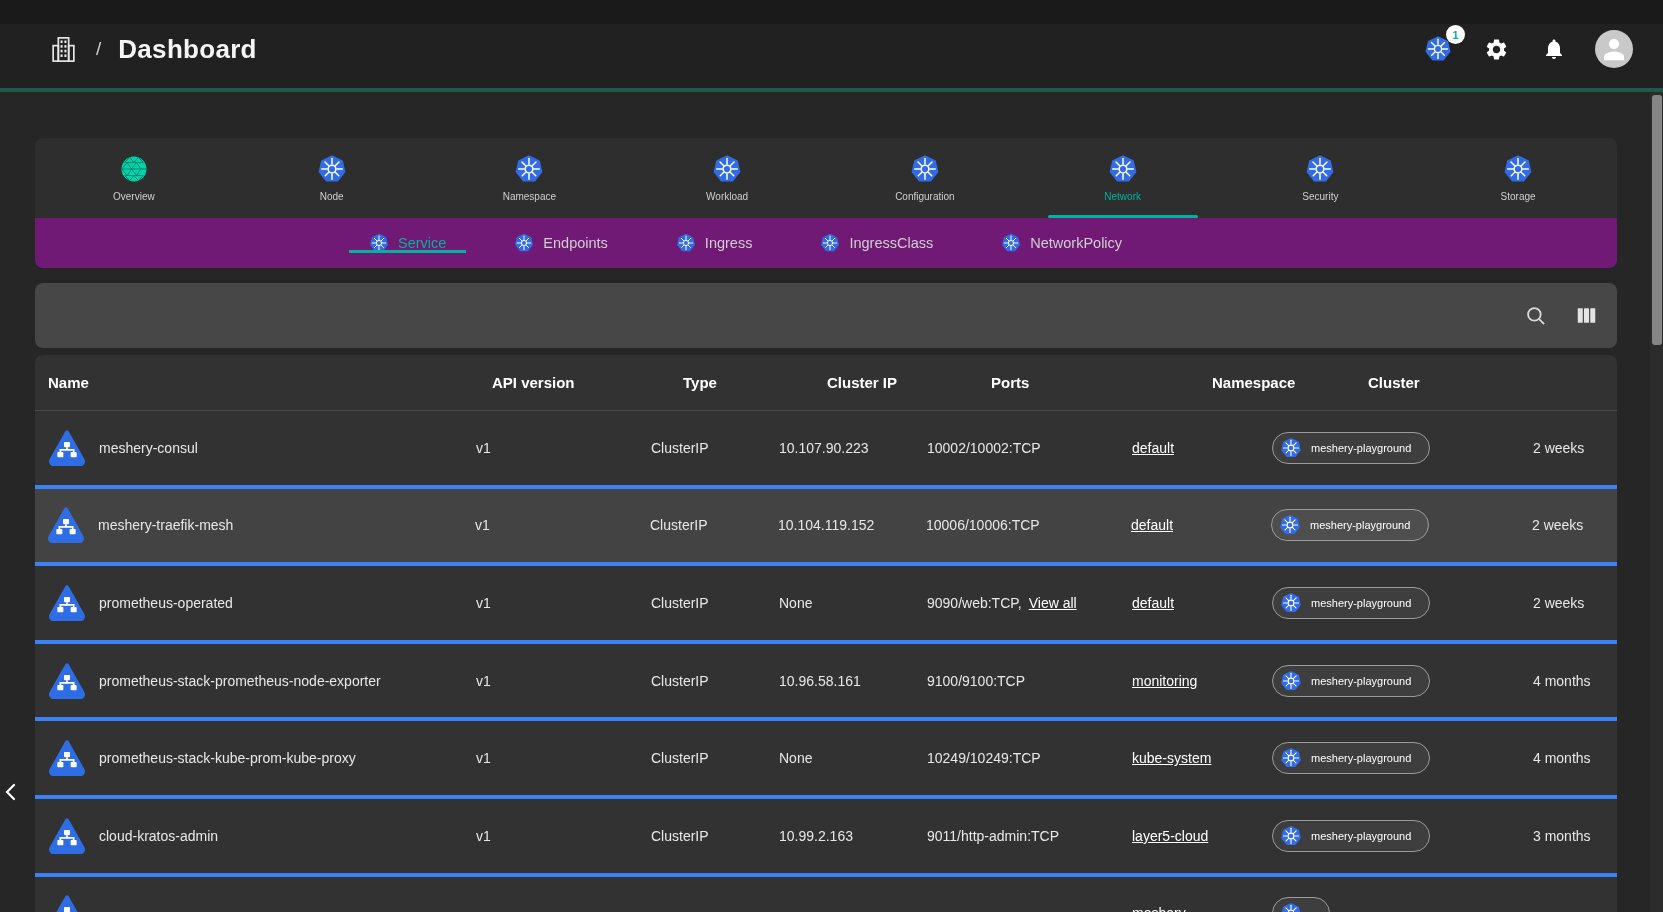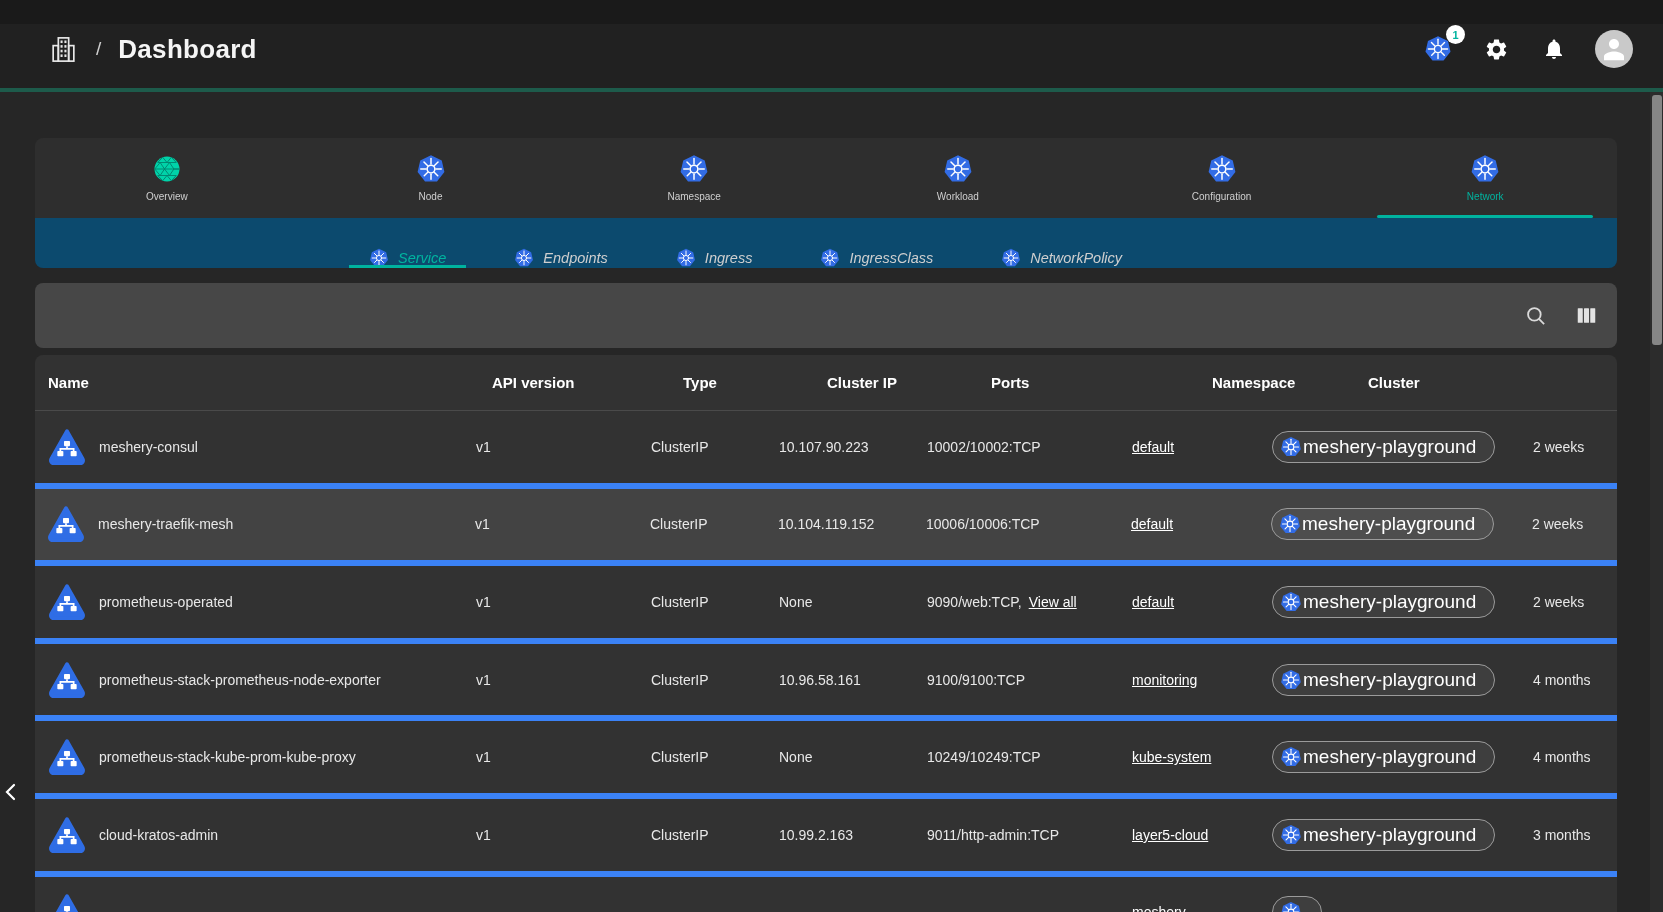--- a/index.html
+++ b/index.html
@@ -41,23 +41,22 @@
     justify-content:center; gap:7px; position:relative; cursor:pointer; }
   .main-tab .tab-ico { width:30px; height:30px; }
   .main-tab .tab-label { font-size:10px; color:#cfcfcf; }
   .main-tab.selected .tab-label { color:#00B39F; }
   .main-tab.selected::after { content:""; position:absolute; left:24px; right:24px; bottom:0;
     height:3px; background:#00B39F; border-radius:2px; }
 
   
   .sub-tabs {
     position:absolute; top:218px; left:35px; width:1582px; height:50px;
-    background:#0c4a6e; border-radius:0 0 8px 8px; display:flex; align-items:flex-end;
+    background:#701a75; border-radius:0 0 8px 8px; display:flex; align-items:center;
     padding-left:300px;
-    font-style:italic;
   }
   .sub-tab { display:flex; align-items:center; gap:9px; padding:0 34px; position:relative; cursor:pointer; }
   .sub-tab .tab-ico { width:20px; height:20px; }
   .sub-tab .tab-label { font-size:14.5px; color:#cfcfcf; }
   .sub-tab.selected .tab-label { color:#00B39F; }
   .sub-tab.selected::after { content:""; position:absolute; left:14px; right:14px; bottom:0;
     height:3px; background:#00B39F; }
 
   
   .toolbar {
@@ -69,30 +68,30 @@
 
   
   .table-card {
     position:absolute; top:355px; left:35px; width:1582px; height:600px;
     background:#323232; border-radius:8px 8px 0 0; overflow:hidden;
   }
   .grid { display:grid; grid-template-columns:428px 175px 128px 148px 205px 140px 261px 1fr;
     align-items:center; padding-left:13px; }
   .thead { height:56px; border-bottom:1px solid #4a4a4a;gap:16px; }
   .th { font-size:15px; font-weight:bold; color:#fff; cursor:pointer; }
-  .trow { height:77.6px; border-bottom:6px solid #3b82f6; font-size:14px; color:#e8e8e8; }
+  .trow { height:77.6px; border-bottom:4px solid #3b82f6; font-size:14px; color:#e8e8e8; }
   .trow.hl { background:#434343;padding-left:12px; }
   .cell-name { display:flex; align-items:center; gap:13px; cursor:pointer; }
   .svc-ico { width:38px; height:40px; flex:0 0 auto; }
   .cell-ports { display:flex; align-items:flex-end; gap:7px; }
   .link { color:#fff; text-decoration:underline; cursor:pointer; }
   .chip {
-    display:inline-flex; align-items:center; gap:1px; max-width:230px;
+    display:inline-flex; align-items:center; gap:9px; max-width:230px;
     border:1px solid #9b9b9b; border-radius:17px; background:rgba(255,255,255,.06);
-    padding:4px 18px 4px 7px; font-size:19px; color:#fff; cursor:pointer;
+    padding:4px 18px 4px 7px; font-size:11px; color:#fff; cursor:pointer;
   }
   .chip .chip-ico { width:22px; height:22px; flex:0 0 auto; }
 
   
   .left-chevron { position:absolute; left:2px; top:778px; width:22px; height:28px;
     display:flex; align-items:center; cursor:pointer; }
   .scrollbar { position:absolute; top:92px; right:0; width:13px; height:820px; background:#2c2c2c; }
   .scroll-thumb { position:absolute; top:3px; left:1.5px; width:10px; height:250px;
     background:#868686; border-radius:3px; }
 </style>
@@ -254,20 +253,54 @@
       <line x1="3.8" y1="12" x2="8.1" y2="12"></line>
             <line x1="15.9" y1="12" x2="20.2" y2="12"></line>
       <line x1="6.4" y1="6.4" x2="9.4" y2="9.4"></line>
             <line x1="14.6" y1="14.6" x2="17.4" y2="17.4"></line>
       <line x1="17.6" y1="6.4" x2="14.6" y2="9.4"></line>
             <line x1="9.4" y1="14.6" x2="6.6" y2="17.4"></line>
     </g>
   </svg></span>
     <span class="tab-label">Network</span>
   </div>
+    <div class="main-tab">
+    <span class="tab-ico iconslot"><svg viewBox="0 0 24 24">
+    <polygon points="12,1 20.6,5.14 22.72,14.45 16.77,21.91 7.23,21.91 1.28,14.45 3.4,5.14" fill="#326CE5"></polygon>
+    <g stroke="#fff" stroke-width="1.2" fill="none" stroke-linecap="round">
+      <circle cx="12" cy="12" r="3.1"></circle>
+      <line x1="12" y1="3.6" x2="12" y2="7.9"></line>
+            <line x1="12" y1="16.1" x2="12" y2="20.2"></line>
+      <line x1="3.8" y1="12" x2="8.1" y2="12"></line>
+            <line x1="15.9" y1="12" x2="20.2" y2="12"></line>
+      <line x1="6.4" y1="6.4" x2="9.4" y2="9.4"></line>
+            <line x1="14.6" y1="14.6" x2="17.4" y2="17.4"></line>
+      <line x1="17.6" y1="6.4" x2="14.6" y2="9.4"></line>
+            <line x1="9.4" y1="14.6" x2="6.6" y2="17.4"></line>
+    </g>
+  </svg></span>
+    <span class="tab-label">Security</span>
+  </div>
+    <div class="main-tab">
+    <span class="tab-ico iconslot"><svg viewBox="0 0 24 24">
+    <polygon points="12,1 20.6,5.14 22.72,14.45 16.77,21.91 7.23,21.91 1.28,14.45 3.4,5.14" fill="#326CE5"></polygon>
+    <g stroke="#fff" stroke-width="1.2" fill="none" stroke-linecap="round">
+      <circle cx="12" cy="12" r="3.1"></circle>
+      <line x1="12" y1="3.6" x2="12" y2="7.9"></line>
+            <line x1="12" y1="16.1" x2="12" y2="20.2"></line>
+      <line x1="3.8" y1="12" x2="8.1" y2="12"></line>
+            <line x1="15.9" y1="12" x2="20.2" y2="12"></line>
+      <line x1="6.4" y1="6.4" x2="9.4" y2="9.4"></line>
+            <line x1="14.6" y1="14.6" x2="17.4" y2="17.4"></line>
+      <line x1="17.6" y1="6.4" x2="14.6" y2="9.4"></line>
+            <line x1="9.4" y1="14.6" x2="6.6" y2="17.4"></line>
+    </g>
+  </svg></span>
+    <span class="tab-label">Storage</span>
+  </div>
   </nav>
 
 <nav class="sub-tabs" id="sub-tabs">
     <div class="sub-tab selected">
     <span class="tab-ico iconslot"><svg viewBox="0 0 24 24">
     <polygon points="12,1 20.6,5.14 22.72,14.45 16.77,21.91 7.23,21.91 1.28,14.45 3.4,5.14" fill="#326CE5"></polygon>
     <g stroke="#fff" stroke-width="1.2" fill="none" stroke-linecap="round">
       <circle cx="12" cy="12" r="3.1"></circle>
       <line x1="12" y1="3.6" x2="12" y2="7.9"></line>
             <line x1="12" y1="16.1" x2="12" y2="20.2"></line>

